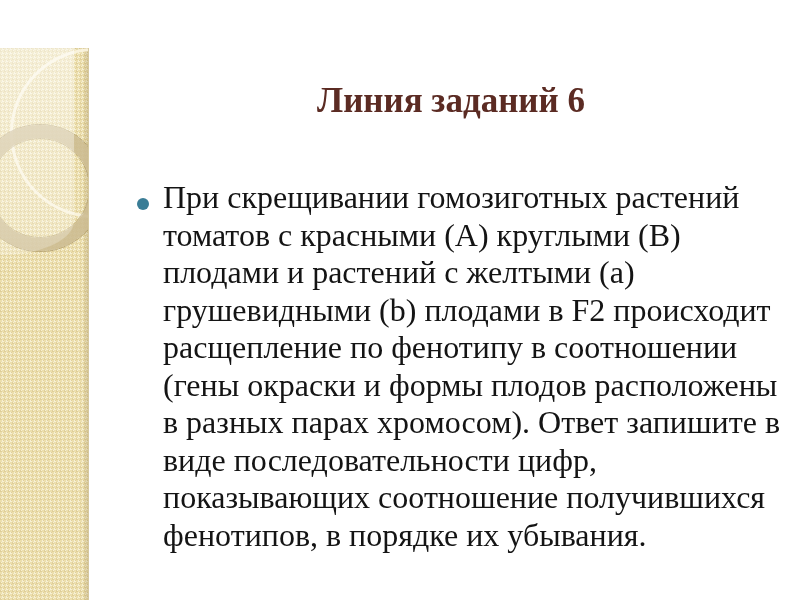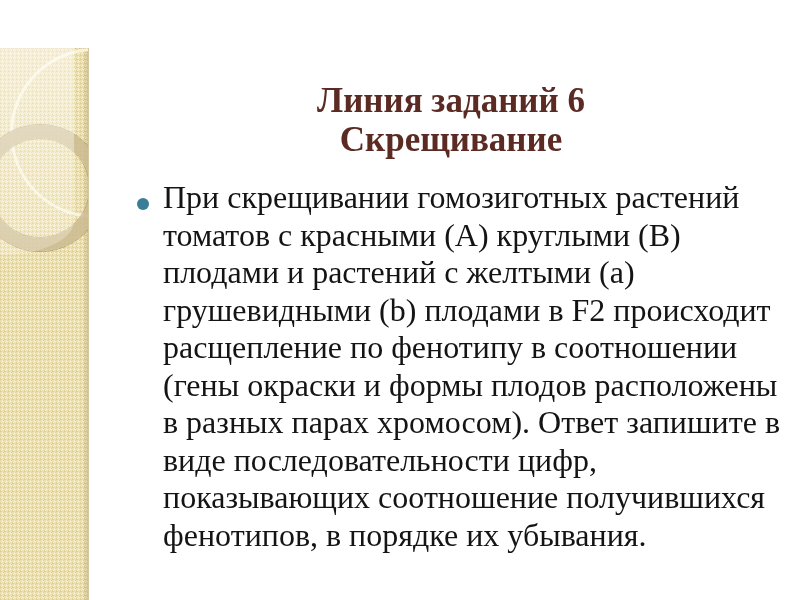--- a/index.html
+++ b/index.html
@@ -94,21 +94,20 @@
   <div class="sidebar">
     <div class="circle-thin"></div>
     <div class="circle-ring"></div>
     <div class="sidebar-highlight"></div>
   </div>
 
   <div class="content">
 
     <h1 class="title">
       <span class="title-line">Линия заданий 6</span>
-      <span class="title-line">Скрещивание</span>
     </h1>
 
     <div class="bullet-item">
       <span class="bullet-dot"></span>
       <p class="bullet-text">
         <span class="text-line">При скрещивании гомозиготных растений</span>
         <span class="text-line">томатов с красными (A) круглыми (B)</span>
         <span class="text-line">плодами и растений с желтыми (a)</span>
         <span class="text-line">грушевидными (b) плодами в F2 происходит</span>
         <span class="text-line">расщепление по фенотипу в соотношении</span>

